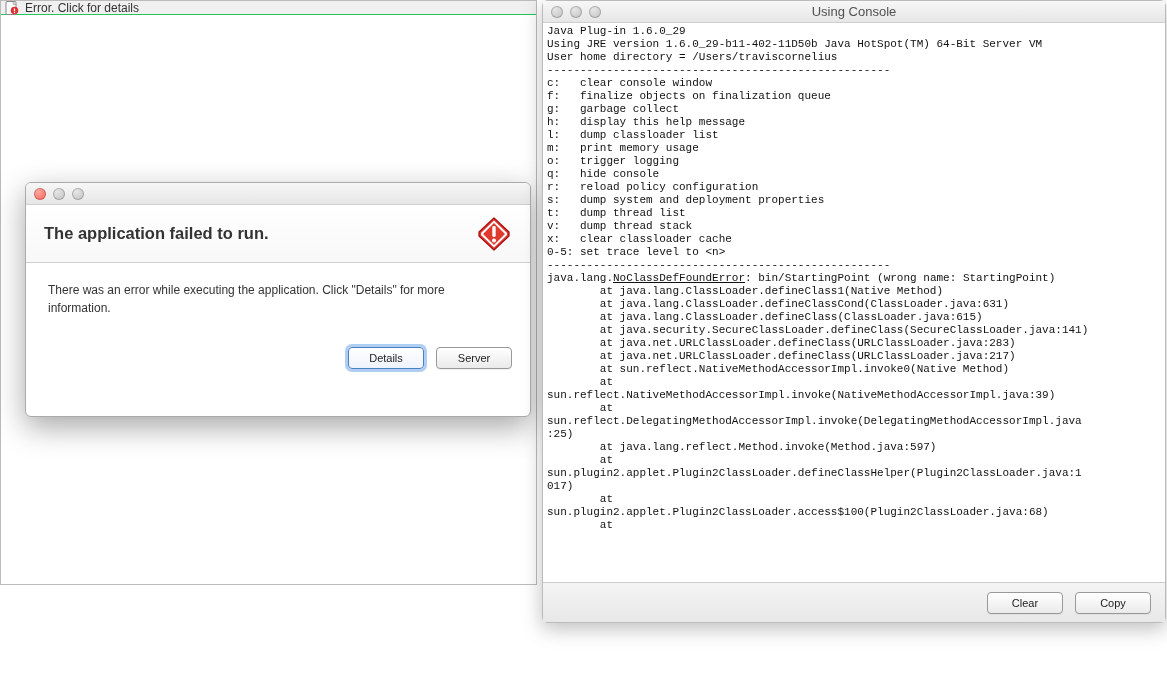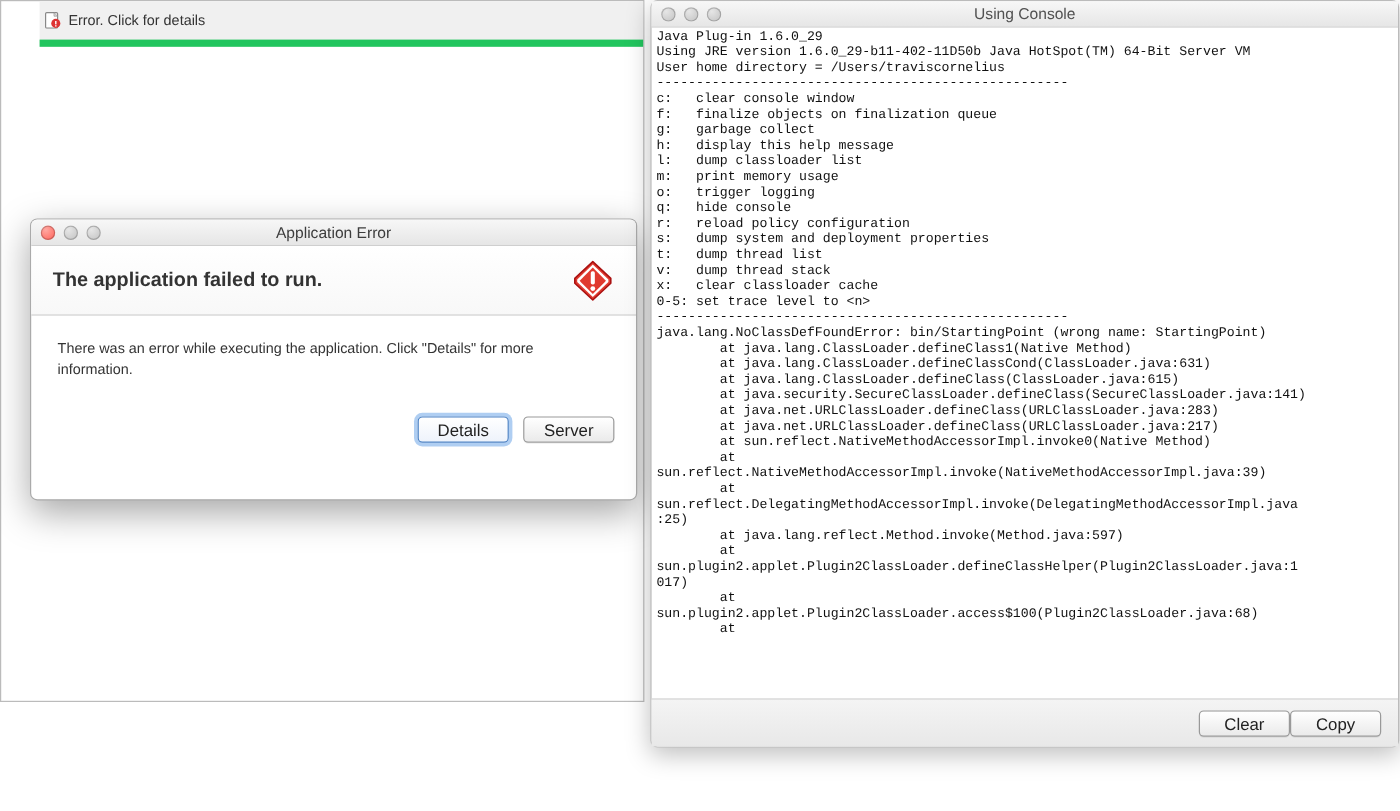--- a/index.html
+++ b/index.html
@@ -17,29 +17,28 @@
     .left-panel {
       position: absolute;
       left: 0;
       top: 0;
       width: 537px;
       height: 585px;
       border: 1px solid #bbb;
       background: #fff;
     }
     .applet-bar {
-      height: 38px;
+      height: 14px;
       background: #f0f0f0;
-      border-bottom: 6px solid #22c55e;
+      border-bottom: 1px solid #22c55e;
       display: flex;
       align-items: center;
       padding: 0 4px;
       font-size: 12px;
       color: #333;
-      margin-left: 32px;
     }
     .applet-icon {
       width: 14px;
       height: 14px;
       margin-right: 6px;
       display: inline-block;
     }
     .applet-icon svg { display: block; }
 
     
@@ -115,21 +114,21 @@
       gap: 12px;
       padding: 0 18px 16px 0;
     }
     .mac-button {
       min-width: 76px;
       height: 22px;
       padding: 0 14px;
       border-radius: 4px;
       border: 1px solid #999;
       background: linear-gradient(#ffffff, #eaeaea);
-      font-size: 14px;
+      font-size: 11px;
       color: #222;
       cursor: pointer;
       box-shadow: 0 1px 0 rgba(0,0,0,0.05);
     }
     .mac-button.default {
       border-color: #4a80c4;
       box-shadow: 0 0 0 3px rgba(109,166,232,0.55);
       background: linear-gradient(#ffffff, #eef3fb);
     }
 
@@ -166,28 +165,29 @@
       flex: 1;
       font-family: Monaco, Menlo, "Courier New", monospace;
       font-size: 11px;
       line-height: 13px;
       color: #111;
       padding: 2px 4px;
       overflow: hidden;
       white-space: pre;
     }
     .console-output .line { display: block; }
-    .console-output .err-token { }
+    .console-output .err-token { text-decoration: underline; }
     .console-footer {
       height: 40px;
       background: linear-gradient(#f4f4f4, #e8e8e8);
       border-top: 1px solid #cfcfcf;
       display: flex;
       justify-content: flex-end;
       align-items: center;
+      gap: 12px;
       padding: 0 14px;
     }
   </style>
 </head>
 <body>
 
 <div class="left-panel">
   <div class="applet-bar">
     <span class="applet-icon">
       <svg width="14" height="14" viewBox="0 0 14 14">
@@ -202,21 +202,20 @@
   </div>
 </div>
 
 <div class="error-dialog">
   <div class="error-titlebar">
     <div class="traffic-lights">
       <span class="dot red"></span>
       <span class="dot grey"></span>
       <span class="dot grey"></span>
     </div>
-    <span class="title-text">Application Error</span>
   </div>
   <div class="error-upper">
     <div class="error-heading">The application failed to run.</div>
     <span class="bang-icon">
       <svg width="36" height="36" viewBox="0 0 36 36">
         <polygon points="18,2 3,16 3,20 18,34 33,20 33,16" fill="#e03a2f" stroke="#a11" stroke-width="1.3" stroke-linejoin="round"></polygon>
         <polygon points="18,4.5 5,17 5,19 18,31.5 31,19 31,17" fill="#ffffff"></polygon>
         <polygon points="18,7 7.5,17.5 7.5,18.5 18,29 28.5,18.5 28.5,17.5" fill="#e03a2f"></polygon>
         <rect x="16.3" y="10" width="3.4" height="11" rx="1.4" fill="#fff"></rect>
         <circle cx="18" cy="24.5" r="2" fill="#fff"></circle>

